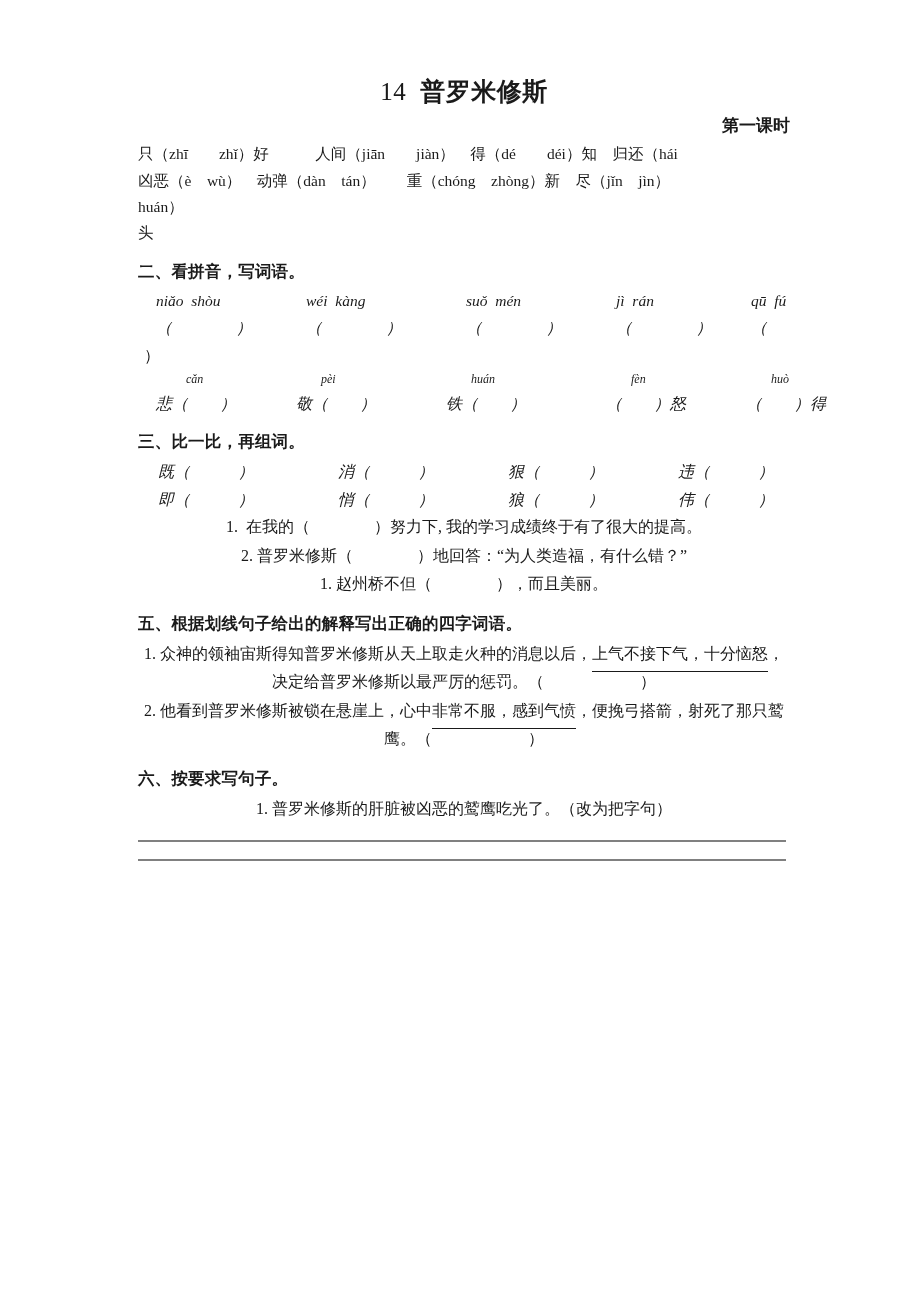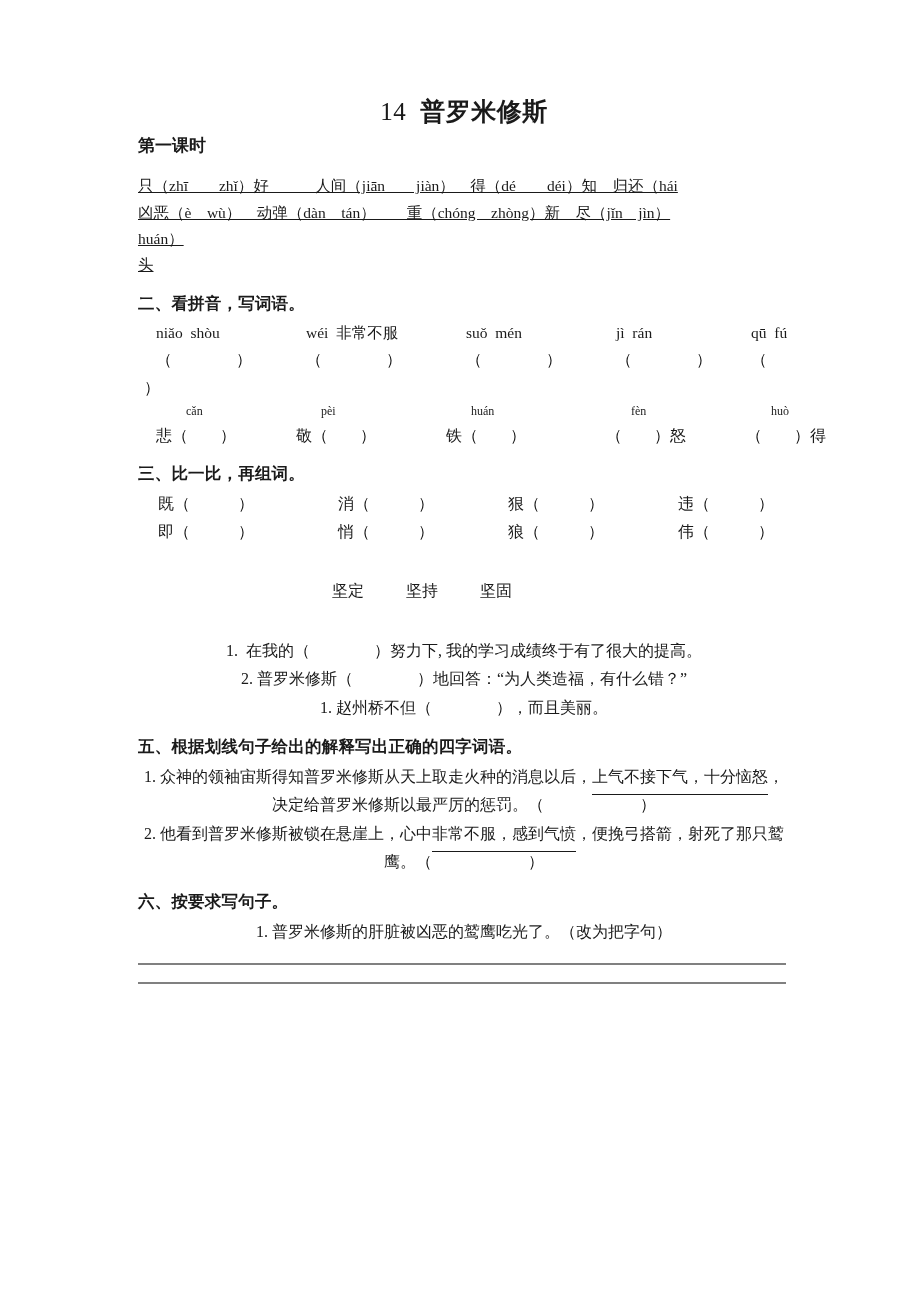--- a/index.html
+++ b/index.html
@@ -24,31 +24,31 @@
     padding: 0 130px 0 138px;
   }
 
   
   .doc-title {
     text-align: center;
     font-size: 25px;
     font-weight: bold;
     letter-spacing: 0.5px;
     margin: 0;
-    padding-top: 96px;
+    padding-top: 76px;
     line-height: 1.25;
   }
   .doc-title .num {
     font-weight: normal;
     font-family: "Liberation Serif", serif;
     font-size: 25px;
     margin-right: 14px;
   }
   .doc-subtitle {
-    text-align: left;
+    text-align: right;
     font-size: 17px;
     font-weight: bold;
     margin: 8px 0 0 0;
     line-height: 1.3;
   }
 
   
   .sec-head {
     font-size: 16.5px;
     font-weight: bold;
@@ -64,39 +64,38 @@
   }
 
   
   .line {
     font-size: 16px;
     line-height: 1.72;
     margin: 0;
     white-space: pre-wrap;
   }
   .body-block {
-    margin: 16px 0 2px 0;
-    text-decoration: underline;
+    margin: 4px 0 2px 0;
   }
 
   .pinyin-line {
     font-family: "Liberation Serif", "DejaVu Serif", serif;
     font-size: 15.5px;
     line-height: 1.7;
     white-space: pre;
     margin: 0;
   }
 
   
   .row-grid {
     display: grid;
     font-size: 16px;
     line-height: 1.72;
   }
-  .cell { white-space: pre; }
+  .cell { white-space: pre; font-style: italic; }
 
   
   .s2-py {
     grid-template-columns: 150px 160px 150px 135px 80px;
     padding-left: 18px;
     font-size: 15.5px;
     font-family: "Liberation Serif", serif;
   }
   .s2-br {
     grid-template-columns: 150px 160px 150px 135px 80px;
@@ -166,21 +165,21 @@
     <div class="pinyin-line">只（zhī　　zhǐ）好　　　人间（jiān　　jiàn）　得（dé　　déi）知　归还（hái</div>
     <div class="pinyin-line">凶恶（è　wù）　动弹（dàn　tán）　　重（chóng　zhòng）新　尽（jǐn　jìn）</div>
     <div class="pinyin-line">huán）</div>
     <div class="pinyin-line">头</div>
   </div>
 
   <div class="sec-head">二、看拼音，写词语。</div>
 
   <div class="row-grid s2-py">
     <span class="cell">niǎo  shòu</span>
-    <span class="cell">wéi  非常不服</span>
+    <span class="cell">wéi  kàng</span>
     <span class="cell">suǒ  mén</span>
     <span class="cell">jì  rán</span>
     <span class="cell">qū  fú</span>
   </div>
 
   <div class="row-grid s2-br">
     <span class="cell">（　　　　）</span>
     <span class="cell">（　　　　）</span>
     <span class="cell">（　　　　）</span>
     <span class="cell">（　　　　）</span>
@@ -213,23 +212,20 @@
     <span class="cell">违（　　　）</span>
   </div>
   <div class="row-grid s3-row">
     <span class="cell">即（　　　）</span>
     <span class="cell">悄（　　　）</span>
     <span class="cell">狼（　　　）</span>
     <span class="cell">伟（　　　）</span>
   </div>
 
 
-  <div class="s4-bank">
-    <span>坚定</span><span>坚持</span><span>坚固</span>
-  </div>
 
   <div class="q-line">1.  在我的（　　　　）努力下, 我的学习成绩终于有了很大的提高。</div>
   <div class="q-line">2. 普罗米修斯（　　　　）地回答：“为人类造福，有什么错？”</div>
   <div class="q-line">1. 赵州桥不但（　　　　），而且美丽。</div>
 
   <div class="sec-head">五、根据划线句子给出的解释写出正确的四字词语。</div>
 
   <div class="q-line"><span>1. 众神的领袖宙斯得知普罗米修斯从天上取走火种的消息以后，</span><u class="mark">上气不接下气，</u><u class="mark">十分恼怒</u><span>，决定给普罗米修斯以最严厉的惩罚。（　　　　　　）</span></div>
 
   <div class="q-line"><span>2. 他看到普罗米修斯被锁在悬崖上，心中</span><u class="mark">非常不服，感到气愤</u><span>，便挽弓搭箭，</span><span>射死了那只鹫鹰。（　　　　　　）</span></div>

